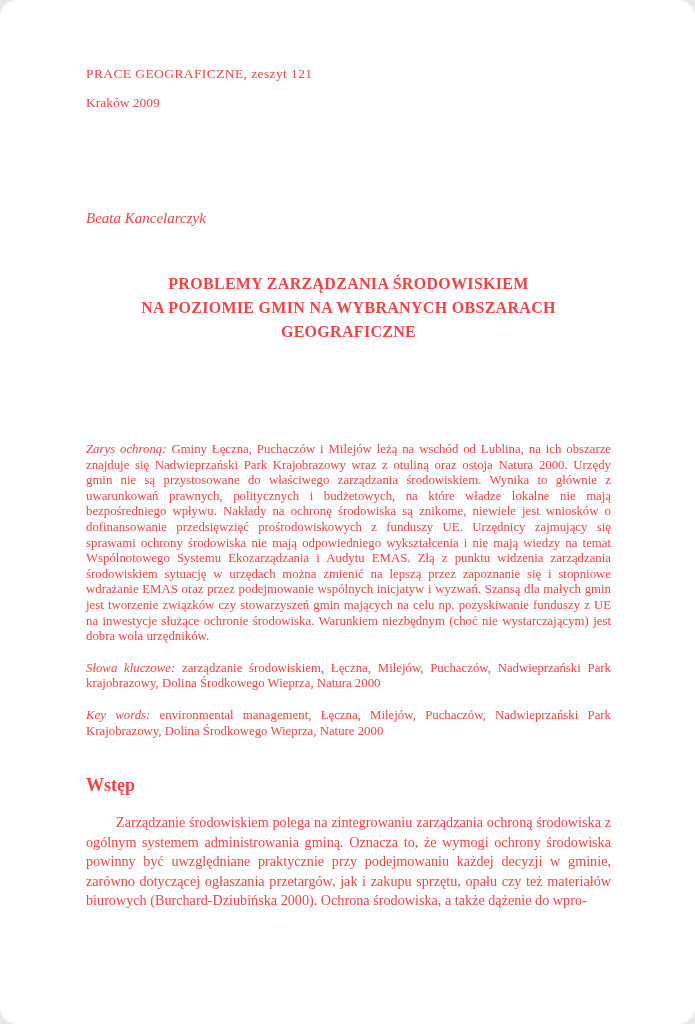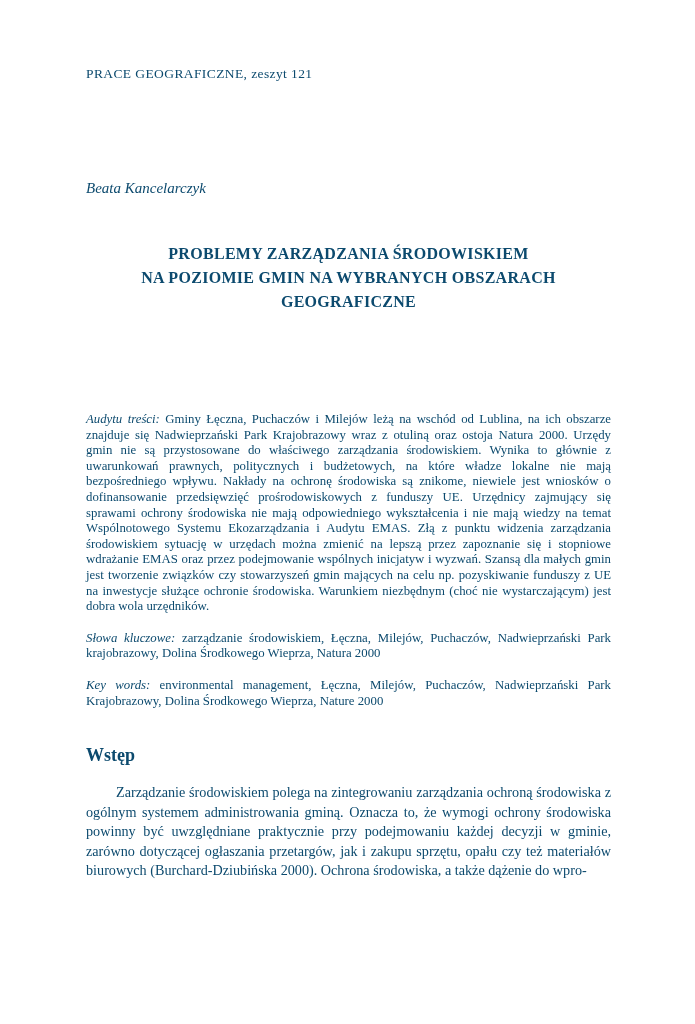--- a/index.html
+++ b/index.html
@@ -9,22 +9,23 @@
   }
   .page {
     position: relative;
     width: 695px;
     height: 1024px;
     margin: 0 auto;
     background: #ffffff;
     box-sizing: border-box;
     padding: 66px 84px 0 86px;
     font-family: "Liberation Serif", "DejaVu Serif", serif;
-    color: #0c4a6e;
+    color: #ef4444;
     overflow: hidden;
+    border-radius: 17px;
   }
   .journal-line {
     font-size: 13.5px;
     line-height: 16px;
     letter-spacing: 0.4px;
     margin: 0 0 12px 0;
   }
   .institute-line, .city-line {
     font-size: 13.5px;
     line-height: 18px;
@@ -75,31 +76,32 @@
   }
 </style>
 </head>
 <body>
 
 <div class="page">
 
   <p class="journal-line">PRACE GEOGRAFICZNE, zeszyt 121</p>
 
 
+  <p class="city-line">Kraków 2009</p>
 
   <p class="author">Beata Kancelarczyk</p>
 
   <div class="title">
     <div>PROBLEMY ZARZĄDZANIA ŚRODOWISKIEM</div>
     <div>NA POZIOMIE GMIN NA WYBRANYCH OBSZARACH</div>
     <div>GEOGRAFICZNE</div>
   </div>
 
   <p class="abstract">
-    <span class="lead">Audytu treści:</span>
+    <span class="lead">Zarys ochroną:</span>
     <span>Gminy Łęczna, Puchaczów i Milejów leżą na wschód od Lublina, na ich obszarze znajduje się Nadwieprzański Park Krajobrazowy wraz z otuliną oraz ostoja Natura 2000. Urzędy gmin nie są przystosowane do właściwego zarządzania środowiskiem. Wynika to głównie z uwarunkowań prawnych, politycznych i budżetowych, na które władze lokalne nie mają bezpośredniego wpływu. Nakłady na ochronę środowiska są znikome, niewiele jest wniosków o dofinansowanie przedsięwzięć prośrodowiskowych z funduszy UE. Urzędnicy zajmujący się sprawami ochrony środowiska nie mają odpowiedniego wykształcenia i nie mają wiedzy na temat Wspólnotowego Systemu Ekozarządzania i Audytu EMAS. Złą z punktu widzenia zarządzania środowiskiem sytuację w urzędach można zmienić na lepszą przez zapoznanie się i stopniowe wdrażanie EMAS oraz przez podejmowanie wspólnych inicjatyw i wyzwań. Szansą dla małych gmin jest tworzenie związków czy stowarzyszeń gmin mających na celu np. pozyskiwanie funduszy z UE na inwestycje służące ochronie środowiska. Warunkiem niezbędnym (choć nie wystarczającym) jest dobra wola urzędników.</span>
   </p>
 
   <p class="kw">
     <span class="lead">Słowa kluczowe:</span>
     <span>zarządzanie środowiskiem, Łęczna, Milejów, Puchaczów, Nadwieprzański Park krajobrazowy, Dolina Środkowego Wieprza, Natura 2000</span>
   </p>
 
   <p class="kw">
     <span class="lead">Key words:</span>

